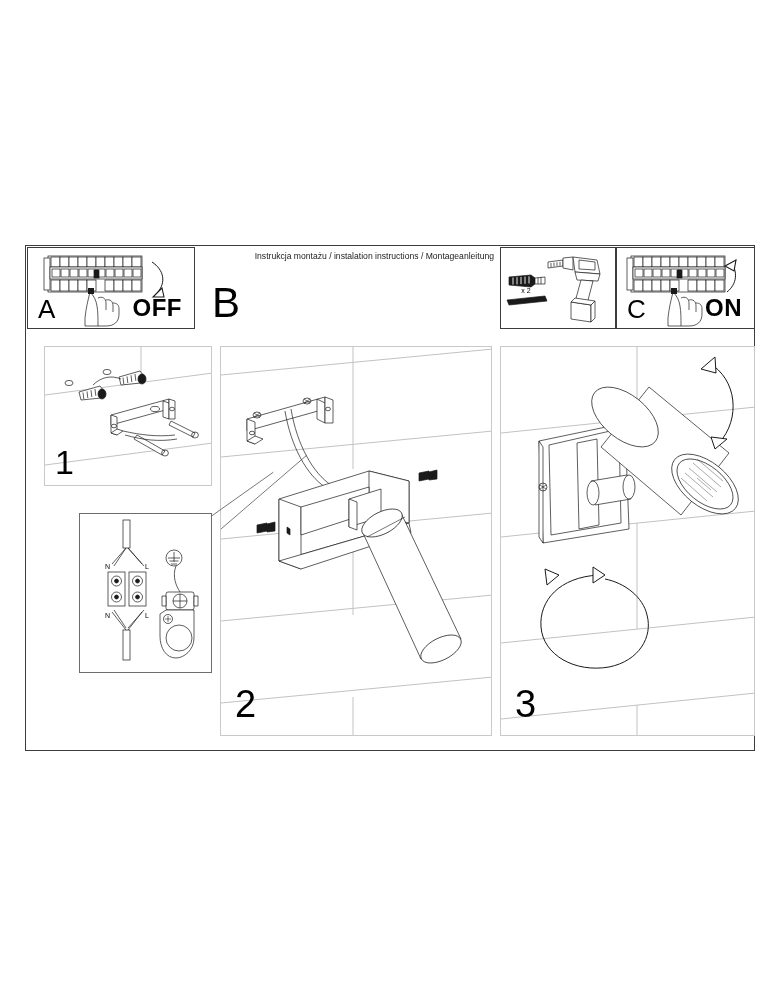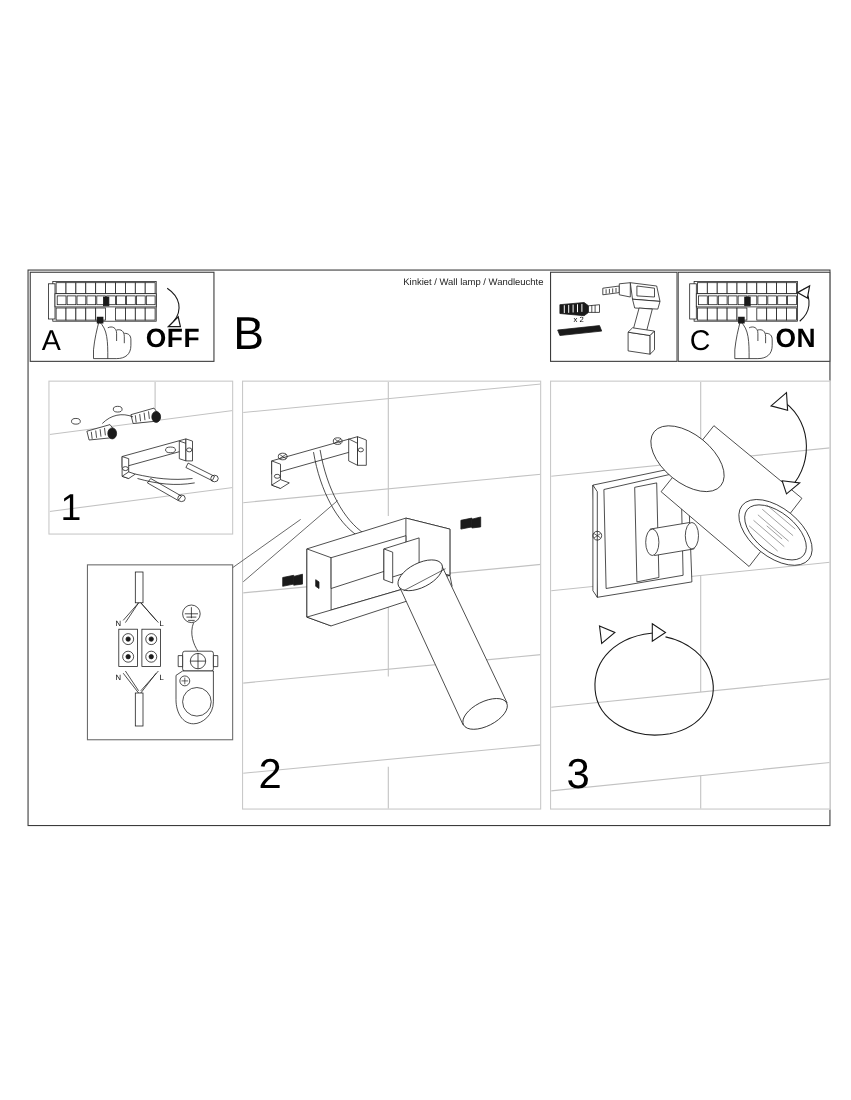--- a/index.html
+++ b/index.html
@@ -203,21 +203,21 @@
         <g>
           <path class="ln" d="M124 14 C136 22 138 34 130 44" stroke-width="1.3"></path>
           <path d="M134 40 L125 49 L136 49 Z" fill="#fff" stroke="#1a1a1a" stroke-width="1.1"></path>
         </g>
       </svg>
     </div>
 
     <span id="letter-b">B</span>
 
     <div id="title-block">
-      <div>Kinkiet / Wall lamp / Wandleuchte</div>
+      <div>Instrukcja montażu / instalation instructions / Montageanleitung</div>
     </div>
 
     <div class="topbox" id="panel-drill">
       <svg width="116" height="82" viewBox="0 0 116 82">
 
         <g class="thin">
           <path d="M47 14 L62 12 L62 18 L47 20 Z" fill="#fff"></path>
           <path d="M50 15 L50 19 M53 14.6 L53 18.6 M56 14.2 L56 18.2 M59 13.8 L59 17.8"></path>
 
           <path d="M62 10 L72 9 L72 22 L62 20 Z" fill="#fff"></path>

